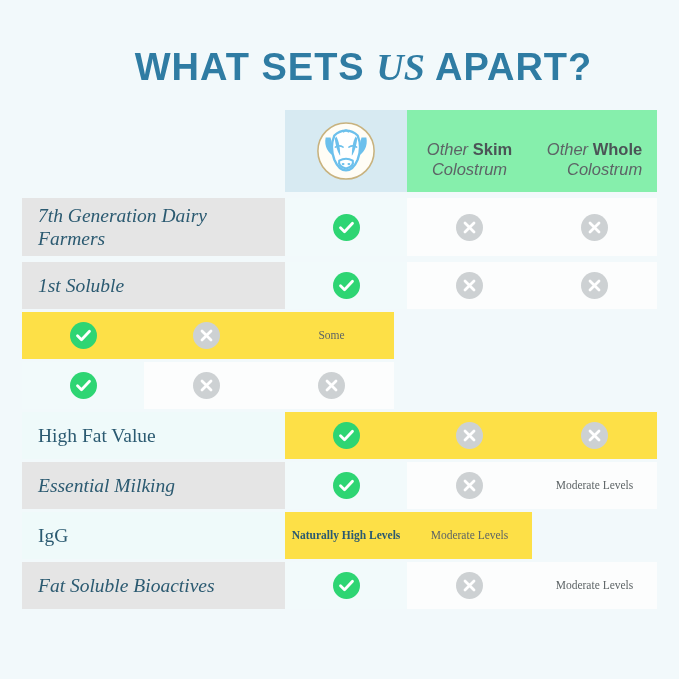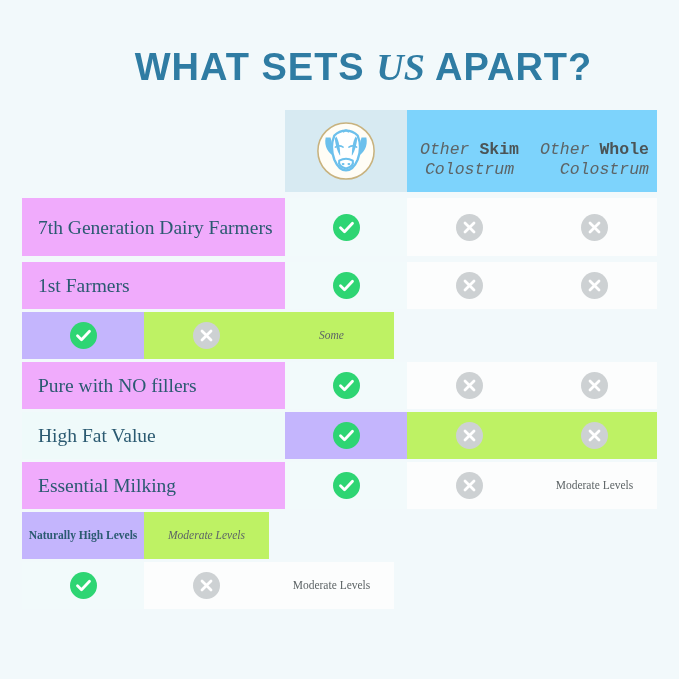--- a/index.html
+++ b/index.html
@@ -84,51 +84,51 @@
   
   .header .cell {
     height: 82px;
     align-items: flex-end;
     padding-bottom: 12px;
   }
   .header .col-label { background: transparent; }
   .header .col-brand { background: #d7eaf2; align-items: center; padding-bottom: 0; }
   .header .col-skim,
   .header .col-whole {
-    background: #7dd3fc;
+    background: #86efac;
     color: #5d6466;
     font-size: 16.5px;
     font-style: italic;
     line-height: 1.2;
-    font-family: Liberation Mono, monospace;
+    font-family: Liberation Sans, sans-serif;
   }
   .header .col-skim .hdr-strong,
   .header .col-whole .hdr-strong {
     font-style: normal;
     font-weight: bold;
     color: #4b5456;
   }
 
   .spacer { height: 6px; }
 
   
   .drow .cell { height: 47px; }
   .drow.tall .cell { height: 58px; }
 
   
-  .drow.odd  .col-label { background: #f0abfc; }
+  .drow.odd  .col-label { background: #e5e5e5; font-style: italic; }
   .drow.even .col-label { background: #effafa; }
 
   .drow.odd  .col-brand { background: #f2fafb; }
-  .drow.even .col-brand { background: #c4b5fd; }
+  .drow.even .col-brand { background: #fde047; }
 
   .drow.odd  .col-skim,
   .drow.odd  .col-whole { background: #fcfdfd; }
   .drow.even .col-skim,
-  .drow.even .col-whole { background: #bef264; font-style: italic; }
+  .drow.even .col-whole { background: #fde047; }
 
   .gap { height: 3px; width: 635px; }
 
   
   .icon-circle {
     width: 27px;
     height: 27px;
     border-radius: 50%;
     display: block;
   }
@@ -222,21 +222,21 @@
     <svg viewBox="0 0 27 27" width="27" height="27">
       <path d="M9 9 L18 18 M18 9 L9 18" fill="none" stroke="#ffffff" stroke-width="2.8" stroke-linecap="round"></path>
             </svg>
   </span>
         </div>
   </div>
       <div class="gap"></div>
       <div class="gap"></div>
       <div class="row drow odd">
     <div class="cell col-label">
-      <span>1st Farmers</span>
+      <span>1st Soluble</span>
     </div>
     <div class="cell col-brand">
           <span class="icon-circle ic-check">
     <svg viewBox="0 0 27 27" width="27" height="27">
               <path d="M7.5 13.8 l4 4 l8 -8.6" fill="none" stroke="#ffffff" stroke-width="2.8" stroke-linecap="round" stroke-linejoin="round"></path>
             </svg>
   </span>
         </div>
     <div class="cell col-skim">
           <span class="icon-circle ic-x">
@@ -268,23 +268,20 @@
       <path d="M9 9 L18 18 M18 9 L9 18" fill="none" stroke="#ffffff" stroke-width="2.8" stroke-linecap="round"></path>
             </svg>
   </span>
         </div>
     <div class="cell col-whole">
           <span class="valtext">Some</span>
         </div>
   </div>
       <div class="gap"></div>
       <div class="row drow odd">
-    <div class="cell col-label">
-      <span>Pure with NO fillers</span>
-    </div>
     <div class="cell col-brand">
           <span class="icon-circle ic-check">
     <svg viewBox="0 0 27 27" width="27" height="27">
               <path d="M7.5 13.8 l4 4 l8 -8.6" fill="none" stroke="#ffffff" stroke-width="2.8" stroke-linecap="round" stroke-linejoin="round"></path>
             </svg>
   </span>
         </div>
     <div class="cell col-skim">
           <span class="icon-circle ic-x">
     <svg viewBox="0 0 27 27" width="27" height="27">
@@ -345,29 +342,35 @@
       <path d="M9 9 L18 18 M18 9 L9 18" fill="none" stroke="#ffffff" stroke-width="2.8" stroke-linecap="round"></path>
             </svg>
   </span>
         </div>
     <div class="cell col-whole">
           <span class="valtext">Moderate Levels</span>
         </div>
   </div>
       <div class="gap"></div>
       <div class="row drow even">
+    <div class="cell col-label">
+      <span>IgG</span>
+    </div>
     <div class="cell col-brand">
           <span class="valtext brandtext">Naturally High Levels</span>
         </div>
     <div class="cell col-whole">
           <span class="valtext">Moderate Levels</span>
         </div>
   </div>
       <div class="gap"></div>
       <div class="row drow odd">
+    <div class="cell col-label">
+      <span>Fat Soluble Bioactives</span>
+    </div>
     <div class="cell col-brand">
           <span class="icon-circle ic-check">
     <svg viewBox="0 0 27 27" width="27" height="27">
               <path d="M7.5 13.8 l4 4 l8 -8.6" fill="none" stroke="#ffffff" stroke-width="2.8" stroke-linecap="round" stroke-linejoin="round"></path>
             </svg>
   </span>
         </div>
     <div class="cell col-skim">
           <span class="icon-circle ic-x">
     <svg viewBox="0 0 27 27" width="27" height="27">

